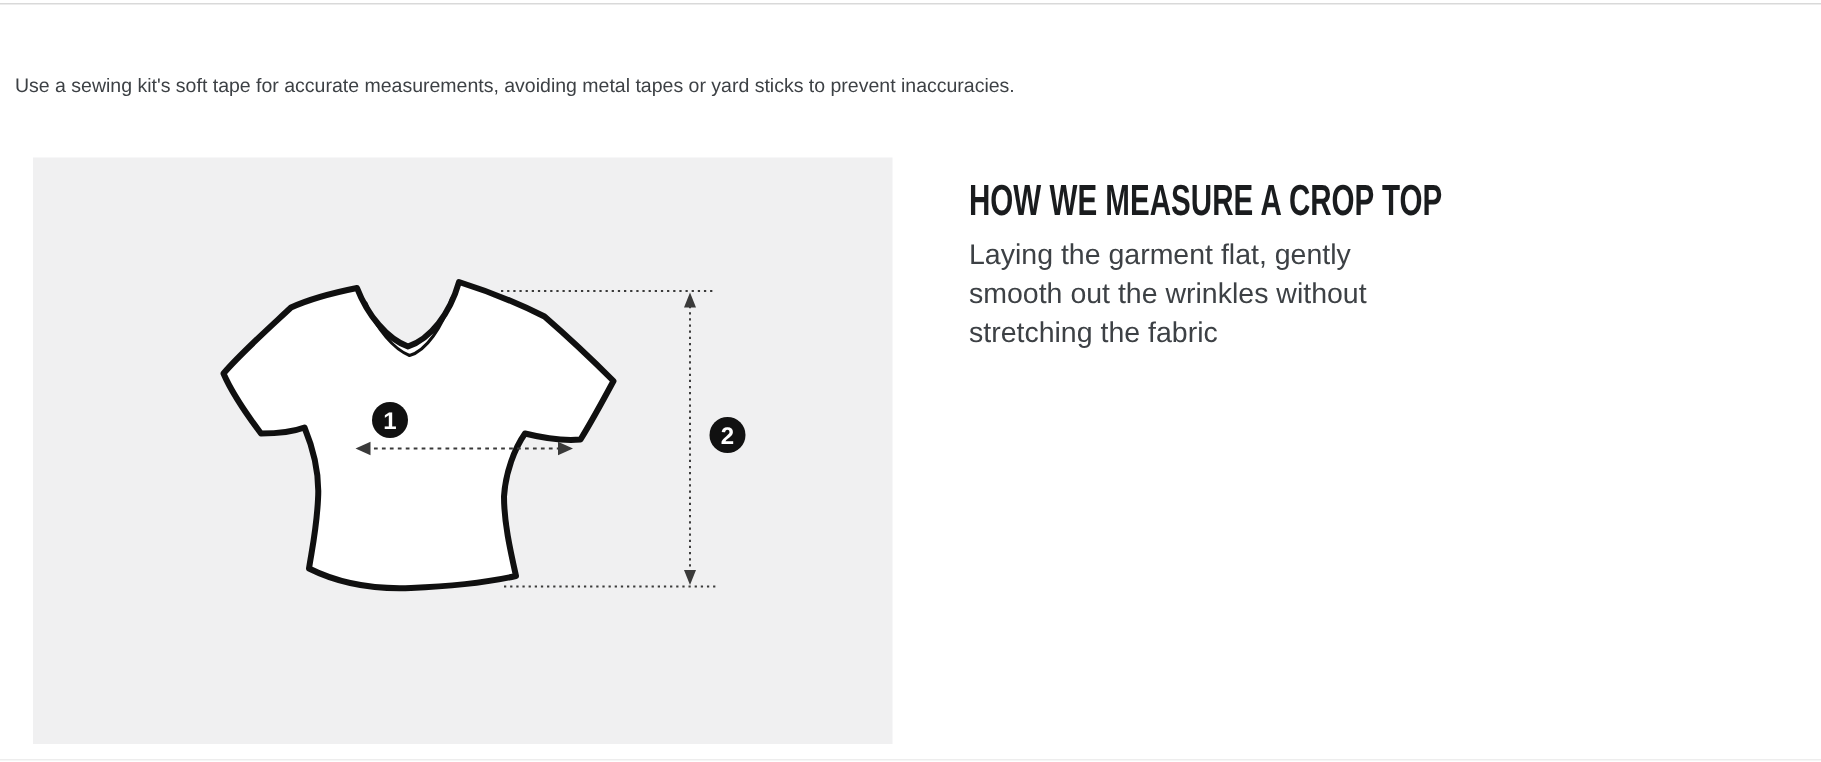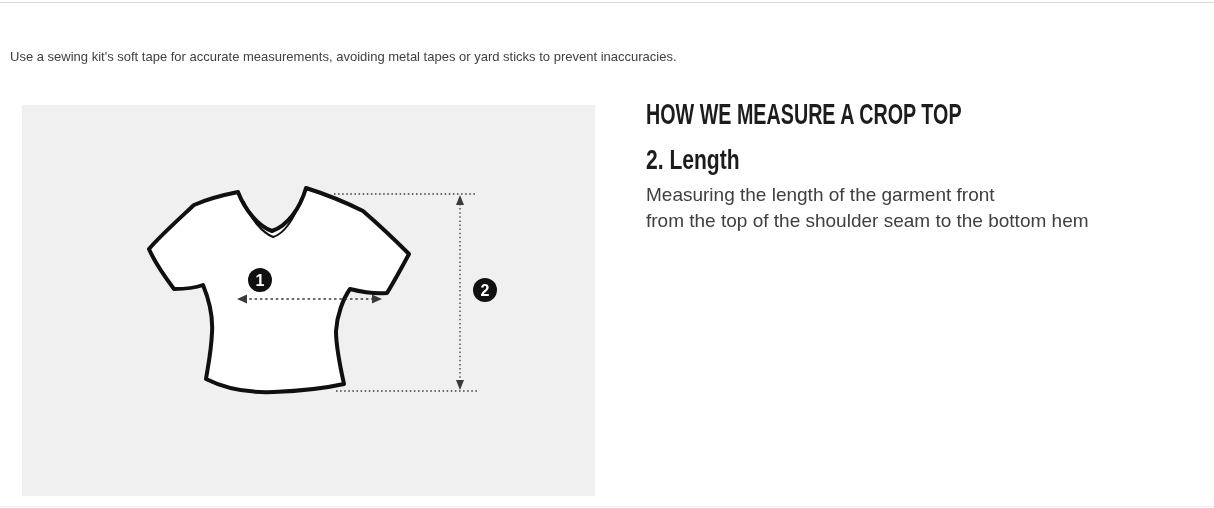--- a/index.html
+++ b/index.html
@@ -27,21 +27,21 @@
     font-size: 13px; line-height: 26px;
     color: #3d4145;
   }
   .panel {
     position: absolute; left: 22px; top: 105px;
     width: 573px; height: 391px;
     background: #f0f0f1;
   }
   .panel svg { display: block; width: 100%; height: 100%; }
   .info {
-    position: absolute; left: 646px; top: 96px;
+    position: absolute; left: 646px; top: 116px;
     width: 560px;
   }
   .info h2 {
     font-size: 29px; line-height: 36px; font-weight: 700;
     color: #1a1c1e;
     transform: scaleX(0.68); transform-origin: 0 50%;
     white-space: nowrap;
   }
   .lead {
     margin-top: 6px;
@@ -110,22 +110,20 @@
 
     <circle cx="238" cy="175" r="12" fill="#111111"></circle>
     <text class="marker-num" x="238" y="181" text-anchor="middle" fill="#ffffff">1</text>
     <circle cx="463" cy="185" r="12" fill="#111111"></circle>
     <text class="marker-num" x="463" y="191" text-anchor="middle" fill="#ffffff">2</text>
   </svg>
 </div>
 
 <div class="info">
   <h2>HOW WE MEASURE A CROP TOP</h2>
+  <p class="lead">Laying the garment flat, gently
+smooth out the wrinkles without
+stretching the fabric</p>
 
 
-  <section class="s2">
-    <h3>2. Length</h3>
-    <p class="section-body">Measuring the length of the garment front
-from the top of the shoulder seam to the bottom hem</p>
-  </section>
 </div>
 
 <div class="bottom-rule"></div>
 
 </body></html>

